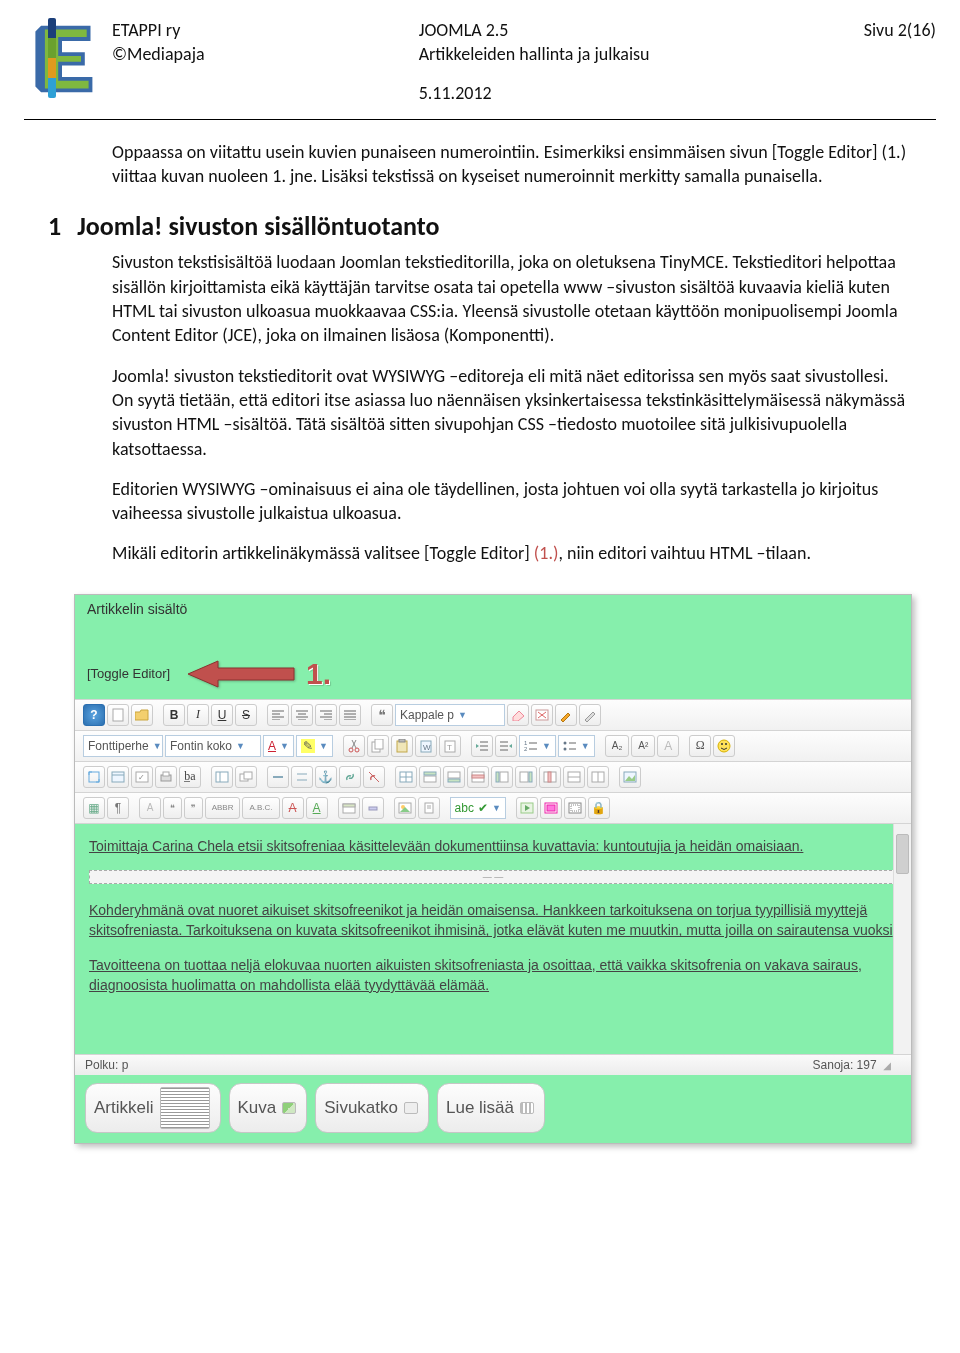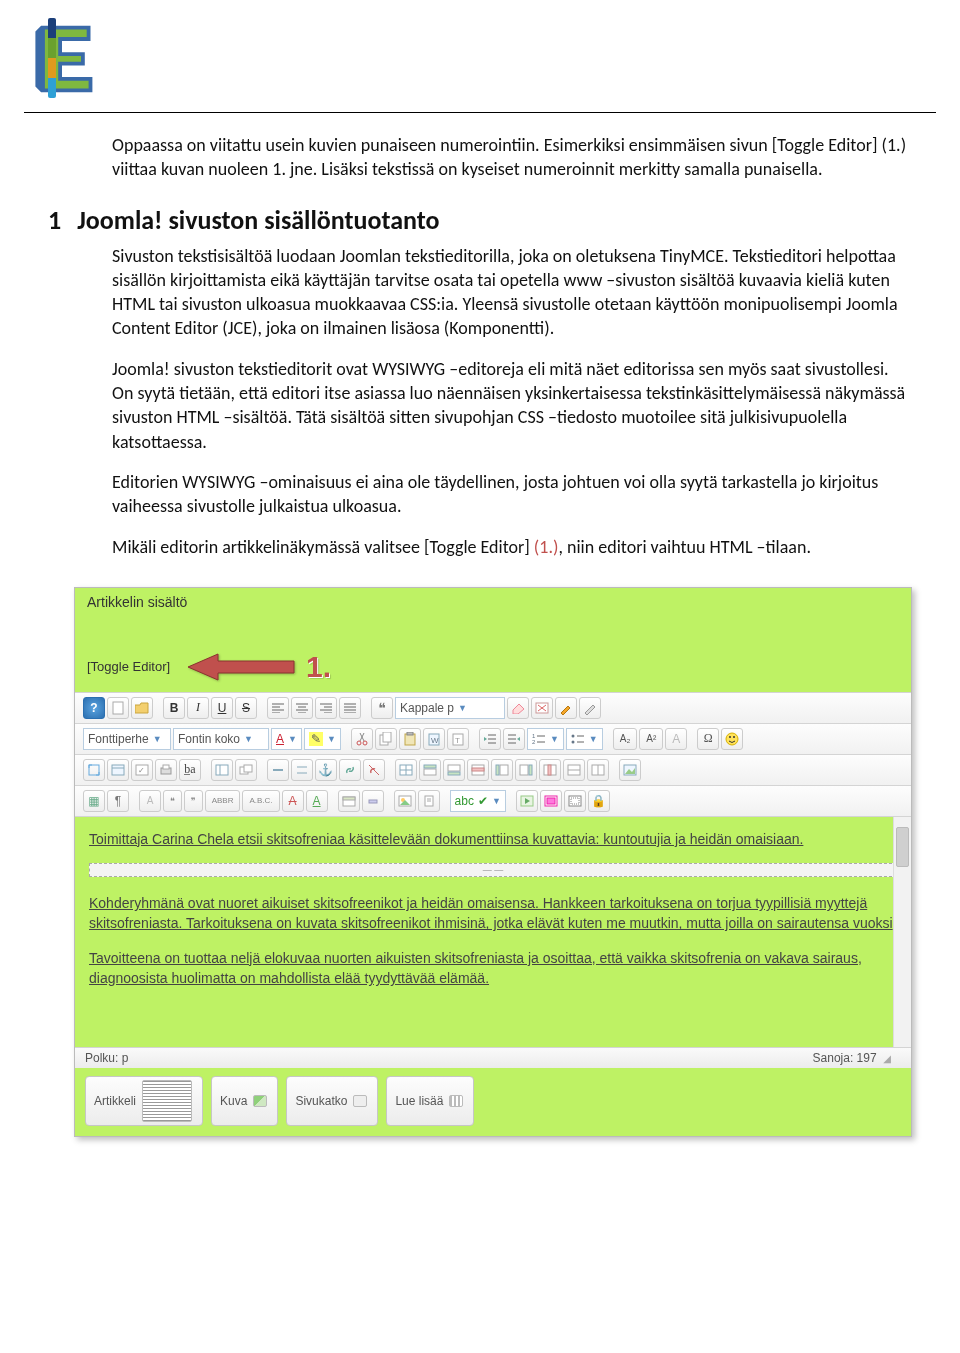--- a/index.html
+++ b/index.html
@@ -16,21 +16,21 @@
   .hr { border: none; border-top: 1px solid #000; margin: 14px 0 20px 0; }
   .intro { margin-left: 88px; margin-right: 24px; font-size: 18px; line-height: 1.35; }
   .h1row { display: flex; align-items: baseline; margin: 22px 0 8px 24px; }
   .h1num { font-size: 26px; font-weight: bold; margin-right: 16px; }
   .h1txt { font-size: 26px; font-weight: bold; }
   .body { margin-left: 88px; margin-right: 24px; font-size: 18px; line-height: 1.35; }
   .body p { margin: 0 0 16px 0; }
   .red-mark { color: #c0504d; }
 
   
-  .editor-wrap { margin: 28px 24px 0 50px; border: 1px solid #bbb; background: #bef264; box-shadow: 3px 3px 6px rgba(0,0,0,0.25); font-family: Tahoma, Arial, sans-serif; font-size: 13px; }
+  .editor-wrap { margin: 28px 24px 0 50px; border: 1px solid #bbb; background: #86efac; box-shadow: 3px 3px 6px rgba(0,0,0,0.25); font-family: Tahoma, Arial, sans-serif; font-size: 13px; }
   .ed-title { padding: 6px 10px 2px 12px; font-size: 14px; color:#333; }
   .ed-toggle-row { display:flex; align-items:center; padding: 2px 12px 8px 12px; gap: 18px; margin-top: 36px; }
   .ed-toggle { font-size: 13px; color:#333; cursor:pointer; }
   .arrow-1 { display:flex; align-items:center; gap:8px; }
   .arrow-1 svg { filter: drop-shadow(1px 1px 1px rgba(0,0,0,.25)); }
   .callout-num { font-size: 30px; font-weight: bold; color: #c0504d; text-shadow: 1px 1px 0 #fff, 2px 2px 1px rgba(0,0,0,.15);}
   .toolbar { border-top:1px solid #d4d4d4; border-bottom:1px solid #d4d4d4; background: linear-gradient(#fdfdfd,#f1f1f1); padding:4px 8px; display:flex; flex-wrap:wrap; gap:4px 2px; align-items:center; }
   .toolbar + .toolbar { border-top:none; }
   .tbtn { width:22px; height:22px; display:inline-flex; align-items:center; justify-content:center; border:1px solid #ccc; background:linear-gradient(#fff,#eee); border-radius:3px; font-size:12px; color:#555; cursor:pointer; }
   .tbtn.wide { width:auto; padding:0 6px; }
@@ -38,36 +38,51 @@
   .tsel .caret { color:#5a8bbf; font-size:9px; }
   .sep { width:6px; }
   .ed-content { padding: 12px 14px 8px 14px; color:#444; font-size:14px; line-height:1.45; position:relative; min-height:230px; }
   .ed-content p { margin: 0 0 14px 0; text-decoration: underline; }
   .ed-readmore { border:1px dashed #aaa; background:#f4f4f4; height:14px; margin: 8px 0 16px 0; display:flex; align-items:center; justify-content:center; font-size:9px; color:#999; }
   .ed-scroll { position:absolute; top:0; right:0; bottom:0; width:18px; background:#f2f2f2; border-left:1px solid #ddd;}
   .ed-scroll .thumb { position:absolute; top:10px; left:2px; right:2px; height:40px; background:#cfcfcf; border:1px solid #bbb; border-radius:2px;}
   .ed-status { display:flex; justify-content:space-between; border-top:1px solid #d4d4d4; background:linear-gradient(#fafafa,#ececec); padding:3px 20px 3px 10px; font-size:12px; color:#555;gap:26px;}
   .ed-status .resize { color:#aaa; font-size:10px; }
   .ed-buttons { padding:8px 10px 10px 10px; display:flex; gap:8px; }
-  .ed-btn { border:1px solid #c6c6c6; background:linear-gradient(#fdfdfd,#ececec); border-radius:4px; padding:3px 10px 3px 8px; font-size:12px; color:#555; display:inline-flex; align-items:center; gap:6px; cursor:pointer;}
+  .ed-btn { border:1px solid #c6c6c6; background:linear-gradient(#fdfdfd,#ececec); border-radius:12px; padding:3px 10px 3px 8px; font-size:17px; color:#555; display:inline-flex; align-items:center; gap:6px; cursor:pointer;}
   .mini-icon { width:14px; height:12px; display:inline-block; background:#eee; border:1px solid #bbb; border-radius:2px;}
   .mini-icon.img { background: linear-gradient(135deg,#8fd07a 0 50%,#cfe8c2 50% 100%);}
   .mini-icon.page { background: repeating-linear-gradient(#999 0 1px,#fff 1px 3px); }
 </style>
 </head>
 <body>
 
 <div class="page">
 
   <div class="header">
     <span class="left-stripe"></span>
     <svg class="logo" viewBox="0 0 80 80">
       <polygon points="18,6 70,6 70,22 40,22 40,34 64,34 64,48 40,48 40,60 72,60 72,76 18,76 12,70 12,12" fill="#3a6aa8"></polygon>
       <polygon points="22,10 66,10 66,18 36,18 36,38 60,38 60,44 36,44 36,64 68,64 68,72 22,72" fill="#7fb83f"></polygon>
     </svg>
+    <div class="header-block">
+      <div class="header-col">
+        <div>ETAPPI ry</div>
+        <div>©Mediapaja</div>
+      </div>
+      <div class="header-col" style="text-align:left">
+        <div>JOOMLA 2.5</div>
+        <div>Artikkeleiden hallinta ja julkaisu</div>
+        <div style="height:14px"></div>
+        <div>5.11.2012</div>
+      </div>
+      <div class="header-col" style="text-align:right">
+        <div>Sivu 2(16)</div>
+      </div>
+    </div>
   </div>
 
   <hr class="hr">
 
   <p class="intro">Oppaassa on viitattu usein kuvien punaiseen numerointiin. Esimerkiksi ensimmäisen sivun [Toggle Editor] (1.) viittaa kuvan nuoleen 1. jne. Lisäksi tekstissä on kyseiset numeroinnit merkitty samalla punaisella.</p>
 
   <div class="h1row">
     <span class="h1num">1</span>
     <span class="h1txt">Joomla! sivuston sisällöntuotanto</span>
   </div>
@@ -167,21 +182,21 @@
           </svg>
         </span>
       <span class="tbtn">
           <svg width="14" height="14">
             <path d="M2 12 L10 4 L12 6 L4 14 Z" fill="#ddd" stroke="#999"></path>
           </svg>
         </span>
     </div>
 
     <div class="toolbar">
-      <span class="tsel" style="width:88px">
+      <span class="tsel" style="width:80px">
           <span>Fonttiperhe</span>
           <span class="caret blue-drop">▼</span>
         </span>
       <span class="tsel" style="width:96px">
           <span>Fontin koko</span>
           <span class="caret blue-drop">▼</span>
         </span>
       <span class="tsel">
           <span style="color:#c23;text-decoration:underline">A</span>
           <span class="caret blue-drop">▼</span>

